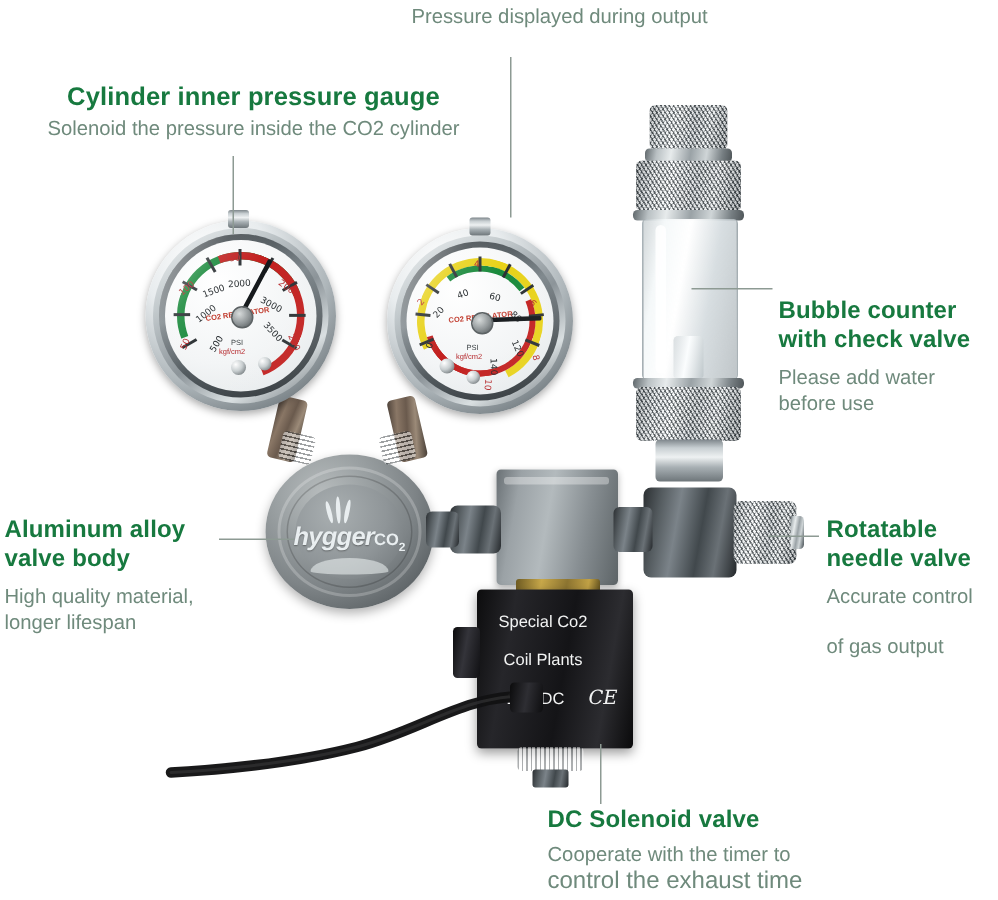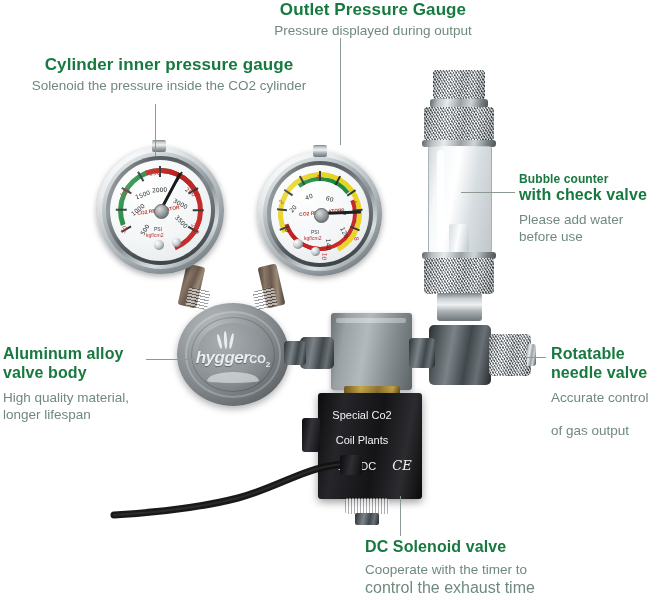--- a/index.html
+++ b/index.html
@@ -304,31 +304,30 @@
               background:linear-gradient(100deg,#0b0b0c,#2e2e33 50%,#0d0d0f);"></div>
 
   <div class="leader v" style="left:340px;top:38px;height:107px;"></div>
   <div class="leader v" style="left:155px;top:104px;height:52px;"></div>
   <div class="leader h" style="left:461px;top:192px;width:54px;"></div>
   <div class="leader h" style="left:512px;top:357px;width:34px;"></div>
   <div class="leader h" style="left:146px;top:359px;width:50px;"></div>
   <div class="leader v" style="left:400px;top:496px;height:40px;"></div>
 
   <div class="callout" style="left:248px;top:0px;width:250px;text-align:center;">
-    <div class="c-title" style="font-size:17px;">Outlet Pressure Gauge</div>
     <div class="c-sub" style="font-size:13.5px;">Pressure displayed during output</div>
   </div>
 
   <div class="callout" style="left:4px;top:55px;width:330px;text-align:center;">
     <div class="c-title" style="font-size:17px;">Cylinder inner pressure gauge</div>
     <div class="c-sub" style="font-size:13.5px;">Solenoid the pressure inside the CO2 cylinder</div>
   </div>
 
   <div class="callout" style="left:519px;top:172px;width:146px;">
-    <div class="c-title" style="font-size:12px;">Bubble counter</div>
+    <div class="c-title" style="font-size:16px;margin-top:27px;">Bubble counter</div>
     <div class="c-title" style="font-size:16px;">with check valve</div>
     <div class="c-sub" style="font-size:13.5px;margin-top:6px;">Please add water</div>
     <div class="c-sub" style="font-size:13.5px;margin-top:0;">before use</div>
   </div>
 
   <div class="callout" style="left:551px;top:345px;width:114px;">
     <div class="c-title" style="font-size:16px;">Rotatable</div>
     <div class="c-title" style="font-size:16px;">needle valve</div>
     <div class="c-sub" style="font-size:13.5px;margin-top:6px;">Accurate control</div>
     <div class="c-sub" style="font-size:13.5px;margin-top:16px;">of gas output</div>

